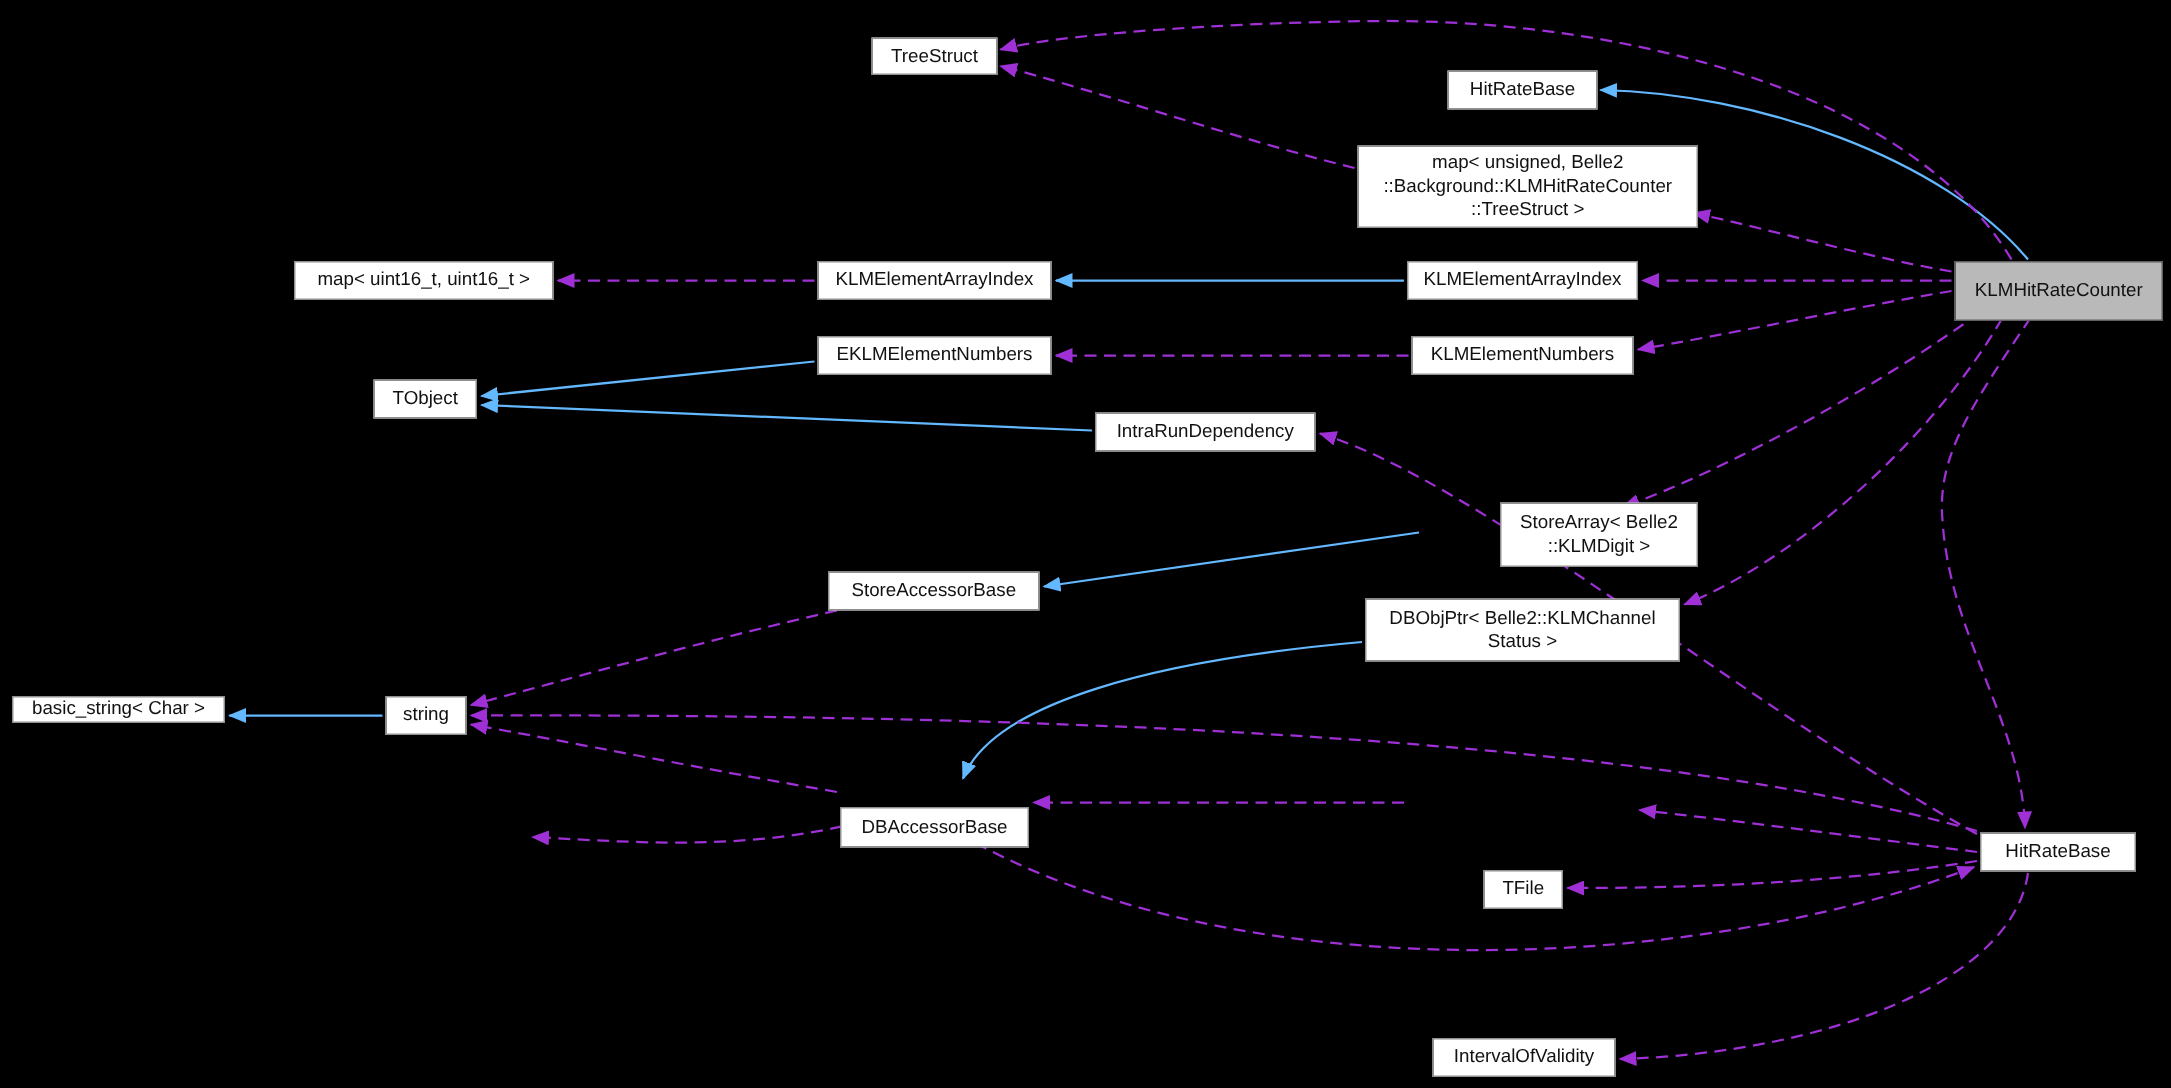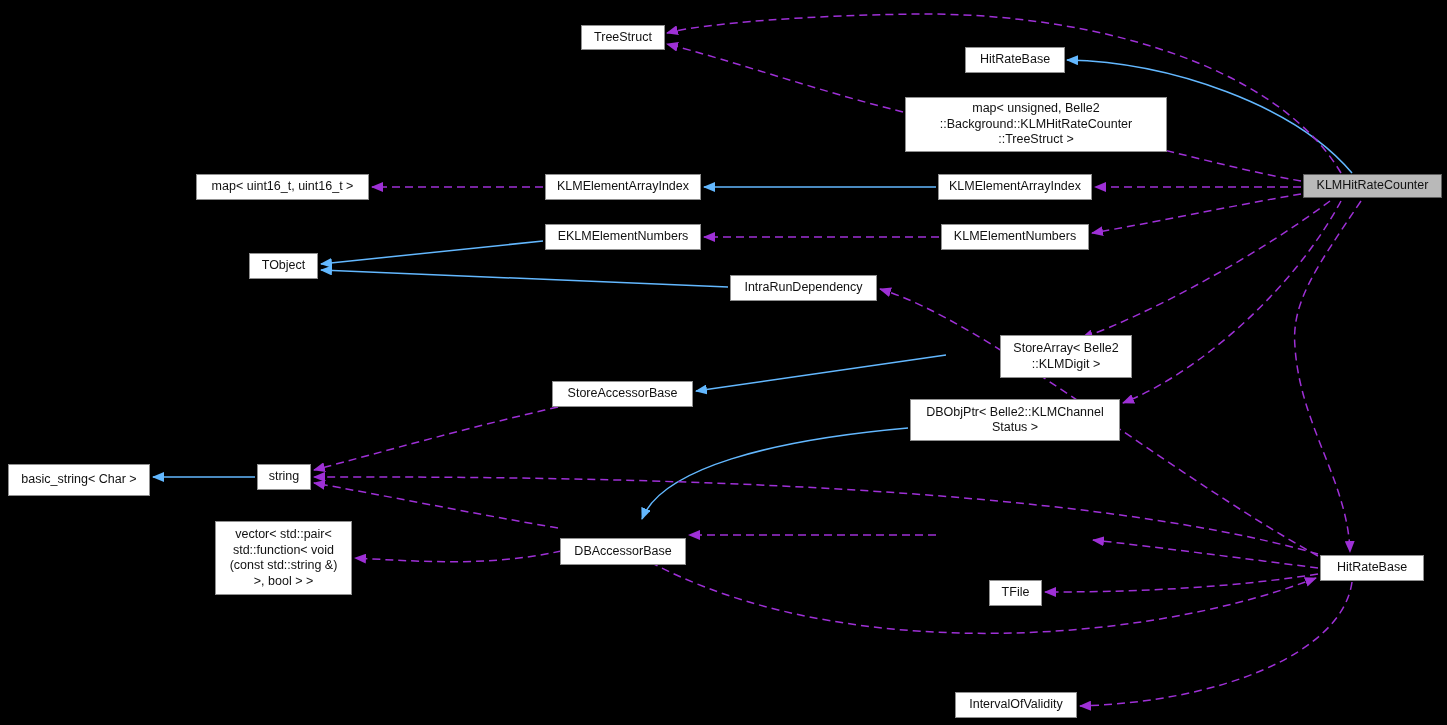--- a/index.html
+++ b/index.html
@@ -93,21 +93,21 @@
   </svg>
 
   <div class="node" style="left:581px;top:25px;width:84px;height:25px">
     <span>TreeStruct</span>
   </div>
 
   <div class="node" style="left:965px;top:47px;width:100px;height:26px">
     <span>HitRateBase</span>
   </div>
 
-  <div class="node" style="left:905px;top:97px;width:262px;height:55px">
+  <div class="node" style="left:905px;top:97px;width:227px;height:55px">
     <span>map&lt; unsigned, Belle2</span>
     <span>::Background::KLMHitRateCounter</span>
     <span>::TreeStruct &gt;</span>
   </div>
 
   <div class="node" style="left:196px;top:174px;width:173px;height:26px">
     <span>map&lt; uint16_t, uint16_t &gt;</span>
   </div>
 
   <div class="node" style="left:545px;top:174px;width:156px;height:26px">
@@ -127,52 +127,46 @@
   </div>
 
   <div class="node" style="left:249px;top:253px;width:69px;height:26px">
     <span>TObject</span>
   </div>
 
   <div class="node" style="left:730px;top:275px;width:147px;height:26px">
     <span>IntraRunDependency</span>
   </div>
 
-  <div class="node node-current" style="left:1303px;top:174px;width:139px;height:24px">
+  <div class="node node-current" style="left:1303px;top:174px;width:139px;height:40px">
     <span>KLMHitRateCounter</span>
   </div>
 
   <div class="node" style="left:1000px;top:335px;width:132px;height:43px">
     <span>StoreArray&lt; Belle2</span>
     <span>::KLMDigit &gt;</span>
   </div>
 
   <div class="node" style="left:552px;top:381px;width:141px;height:26px">
     <span>StoreAccessorBase</span>
   </div>
 
   <div class="node" style="left:910px;top:399px;width:210px;height:42px">
     <span>DBObjPtr&lt; Belle2::KLMChannel</span>
     <span>Status &gt;</span>
   </div>
 
-  <div class="node" style="left:8px;top:464px;width:142px;height:32px">
+  <div class="node" style="left:8px;top:464px;width:142px;height:18px">
     <span>basic_string&lt; Char &gt;</span>
   </div>
 
   <div class="node" style="left:257px;top:464px;width:54px;height:26px">
     <span>string</span>
   </div>
 
-  <div class="node" style="left:215px;top:521px;width:137px;height:74px">
-    <span>vector&lt; std::pair&lt;</span>
-    <span>std::function&lt; void</span>
-    <span>(const std::string &amp;)</span>
-    <span>&gt;, bool &gt; &gt;</span>
-  </div>
 
   <div class="node" style="left:560px;top:538px;width:126px;height:27px">
     <span>DBAccessorBase</span>
   </div>
 
 
   <div class="node" style="left:989px;top:580px;width:53px;height:26px">
     <span>TFile</span>
   </div>
 

